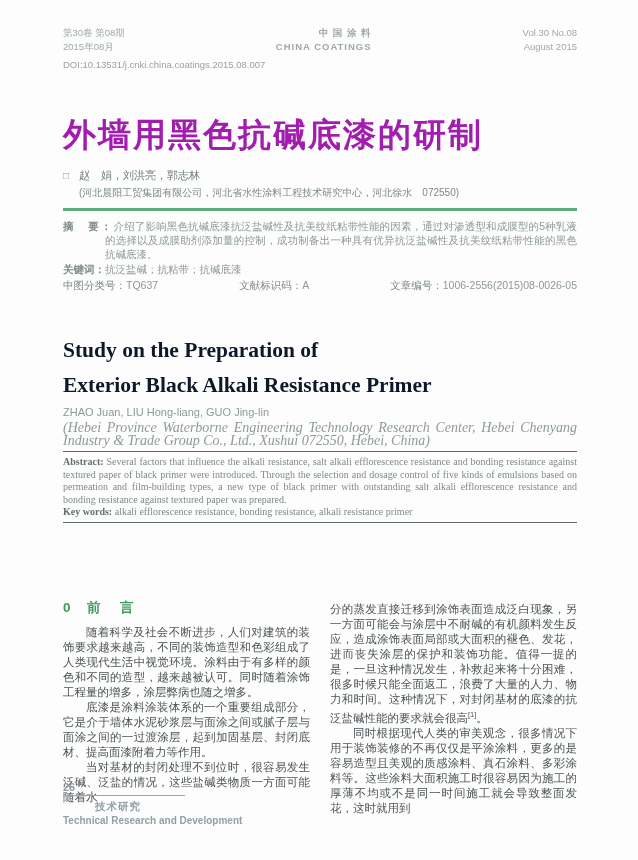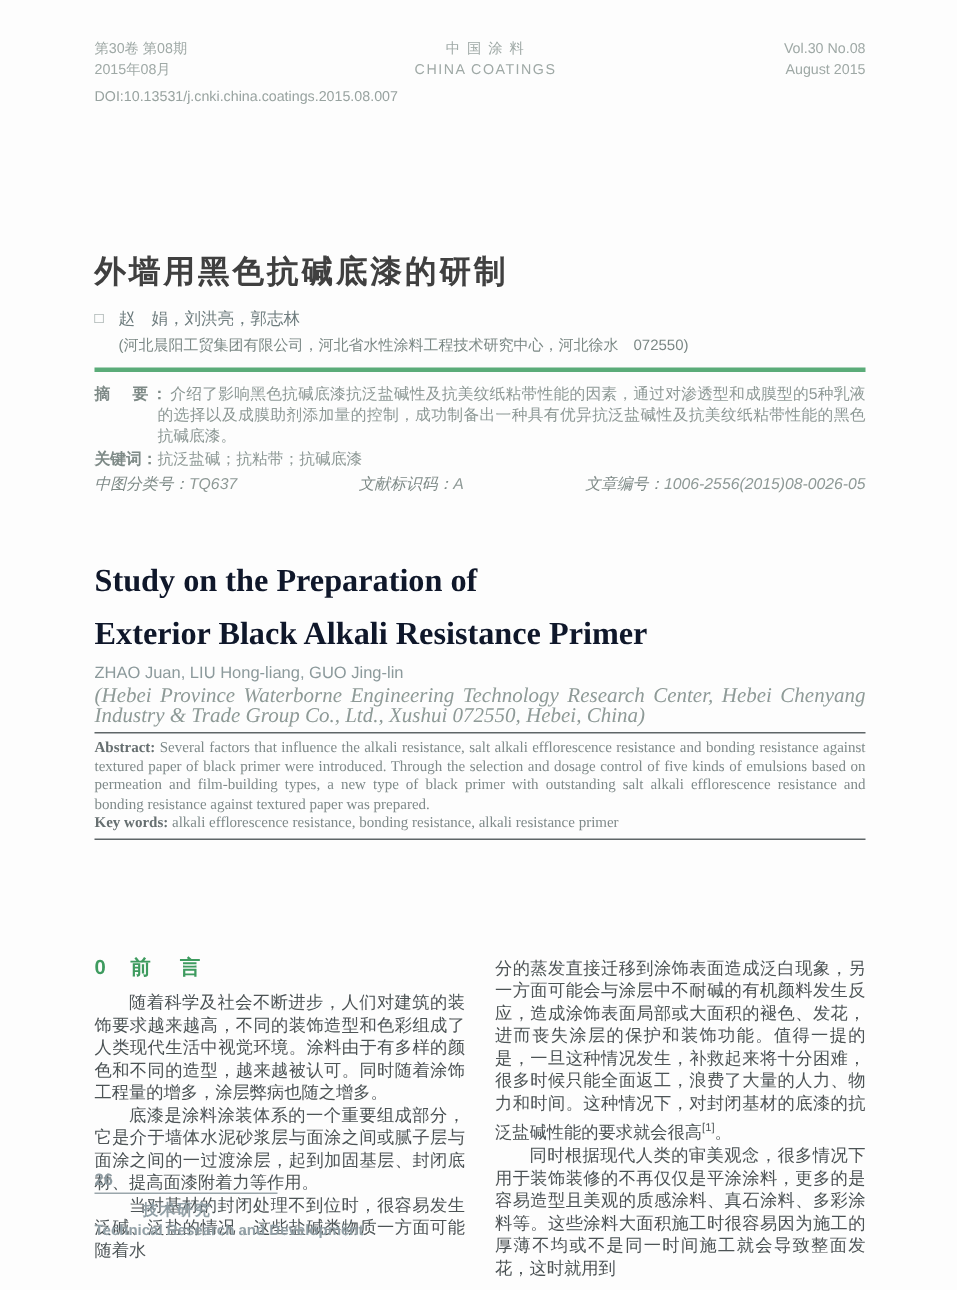--- a/index.html
+++ b/index.html
@@ -5,36 +5,36 @@
   * { margin:0; padding:0; box-sizing:border-box; }
   html,body { background:#ffffff; }
   .page {
     position:relative; width:638px; height:860px; background:#fdfdfd;
     font-family:"Liberation Sans", sans-serif; overflow:hidden;
   }
   .content { padding:26px 61px 0 63px; }
 
   
   .journal-header { display:flex; justify-content:space-between; font-size:9.5px; line-height:14px; color:#9fa9a6; }
-  .jh-left { text-align:left; } .jh-center { text-align:center; letter-spacing:1px; } .jh-right { text-align:right; }
+  .jh-left { text-align:left; } .jh-center { text-align:right; letter-spacing:1px;font-weight:bold; } .jh-right { text-align:right; }
   .doi-line { margin-top:5px; font-size:9.5px; color:#98a3a0; }
 
   
-  .title-cn { margin-top:97px; font-size:21px; font-weight:bold; letter-spacing:2px; color:#404040; }
+  .title-cn { margin-top:43px; font-size:33px; font-weight:bold; letter-spacing:2px; color:#a21caf; }
   .authors-row { margin-top:10px; font-size:11px; color:#6e7c7e; display:flex; align-items:center; }
   .author-marker { font-size:10px; color:#8b9896; margin-right:10px; }
   .affil-cn { margin-top:3px; margin-left:16px; font-size:10px; color:#7b8885; }
   .green-rule { margin-top:8px; height:3px; background:#5bac79; }
 
   
   .abstract-cn { margin-top:8px; font-size:10.5px; line-height:14px; color:#8e9996; text-align:justify; padding-left:42px; text-indent:-42px; }
   .abstract-cn .lbl { color:#7e8a87; font-weight:bold; letter-spacing:2px; }
   .keywords-cn { margin-top:1px; font-size:10.5px; line-height:14px; color:#8e9996; }
   .keywords-cn .lbl { color:#7e8a87; font-weight:bold; }
-  .class-row { margin-top:3px; display:flex; justify-content:space-between; font-size:10.5px; color:#8e9996;font-style:italic; }
+  .class-row { margin-top:3px; display:flex; justify-content:space-between; font-size:10.5px; color:#8e9996; }
   .class-row .lbl { color:#7e8a87; }
 
   
   .title-en { margin-top:40px; font-size:21.5px; line-height:35px; font-weight:bold; color:#0f172a;font-family:Liberation Serif, serif; }
   .authors-en { margin-top:3px; font-size:11px; color:#8c9a9c; }
   .affil-en { margin-top:4px; font-family:"Liberation Serif", serif; font-style:italic; font-size:14px; line-height:12.5px; color:#8e9a97; text-align:justify; }
   .dark-rule { margin-top:4px; height:1px; background:#5f6668; }
   .abstract-en { margin-top:4px; font-family:"Liberation Serif", serif; font-size:10px; line-height:12.6px; color:#7f8a8a; text-align:justify; }
   .abstract-en .lbl { font-weight:bold; color:#666f70; }
   .keywords-en { font-family:"Liberation Serif", serif; font-size:10px; line-height:12.6px; color:#7f8a8a; }

